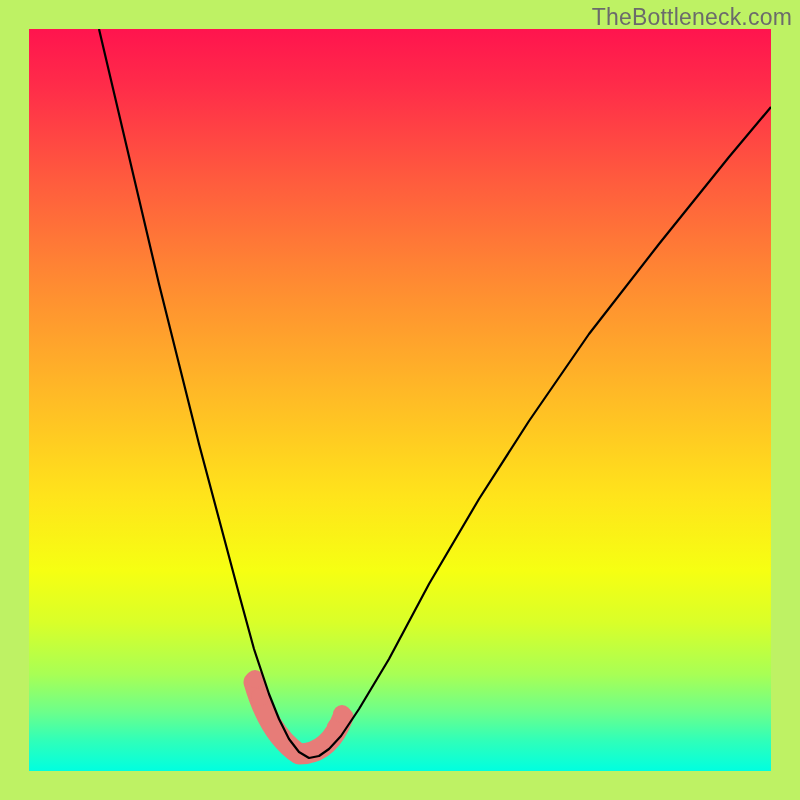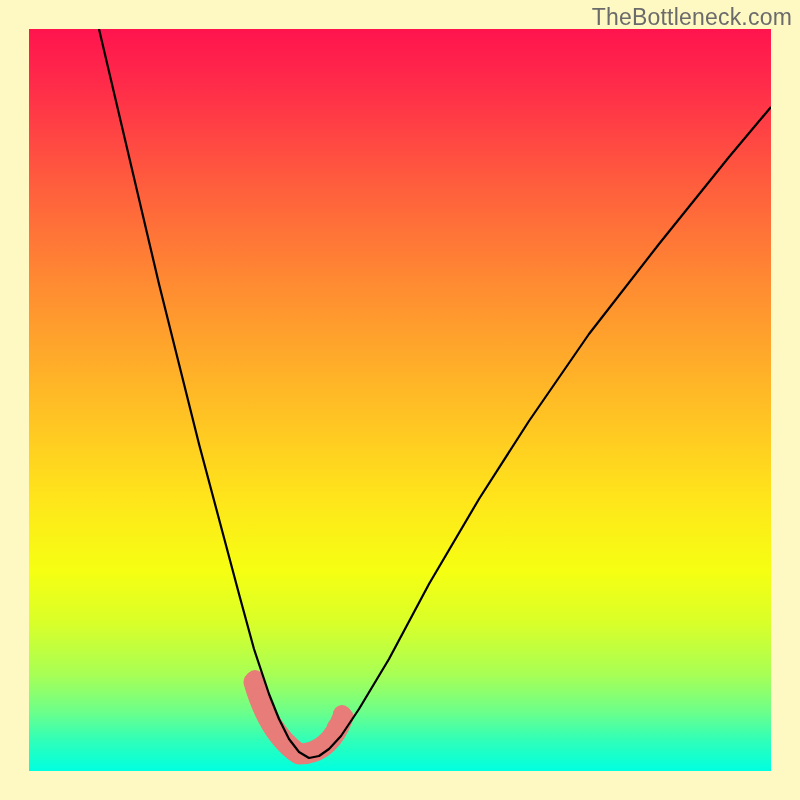--- a/index.html
+++ b/index.html
@@ -10,21 +10,21 @@
     overflow: hidden;
     background: #000;
     font-family: Arial, Helvetica, sans-serif;
   }
   .frame {
     position: absolute;
     left: 0;
     top: 0;
     width: 800px;
     height: 800px;
-    background: #fef9c3;
+    background: #bef264;
   }
   .plot {
     position: absolute;
     top: 29px;
     left: 29px;
     width: 742px;
     height: 742px;
     background: linear-gradient(
       to bottom,
       #ff144e 0%,

